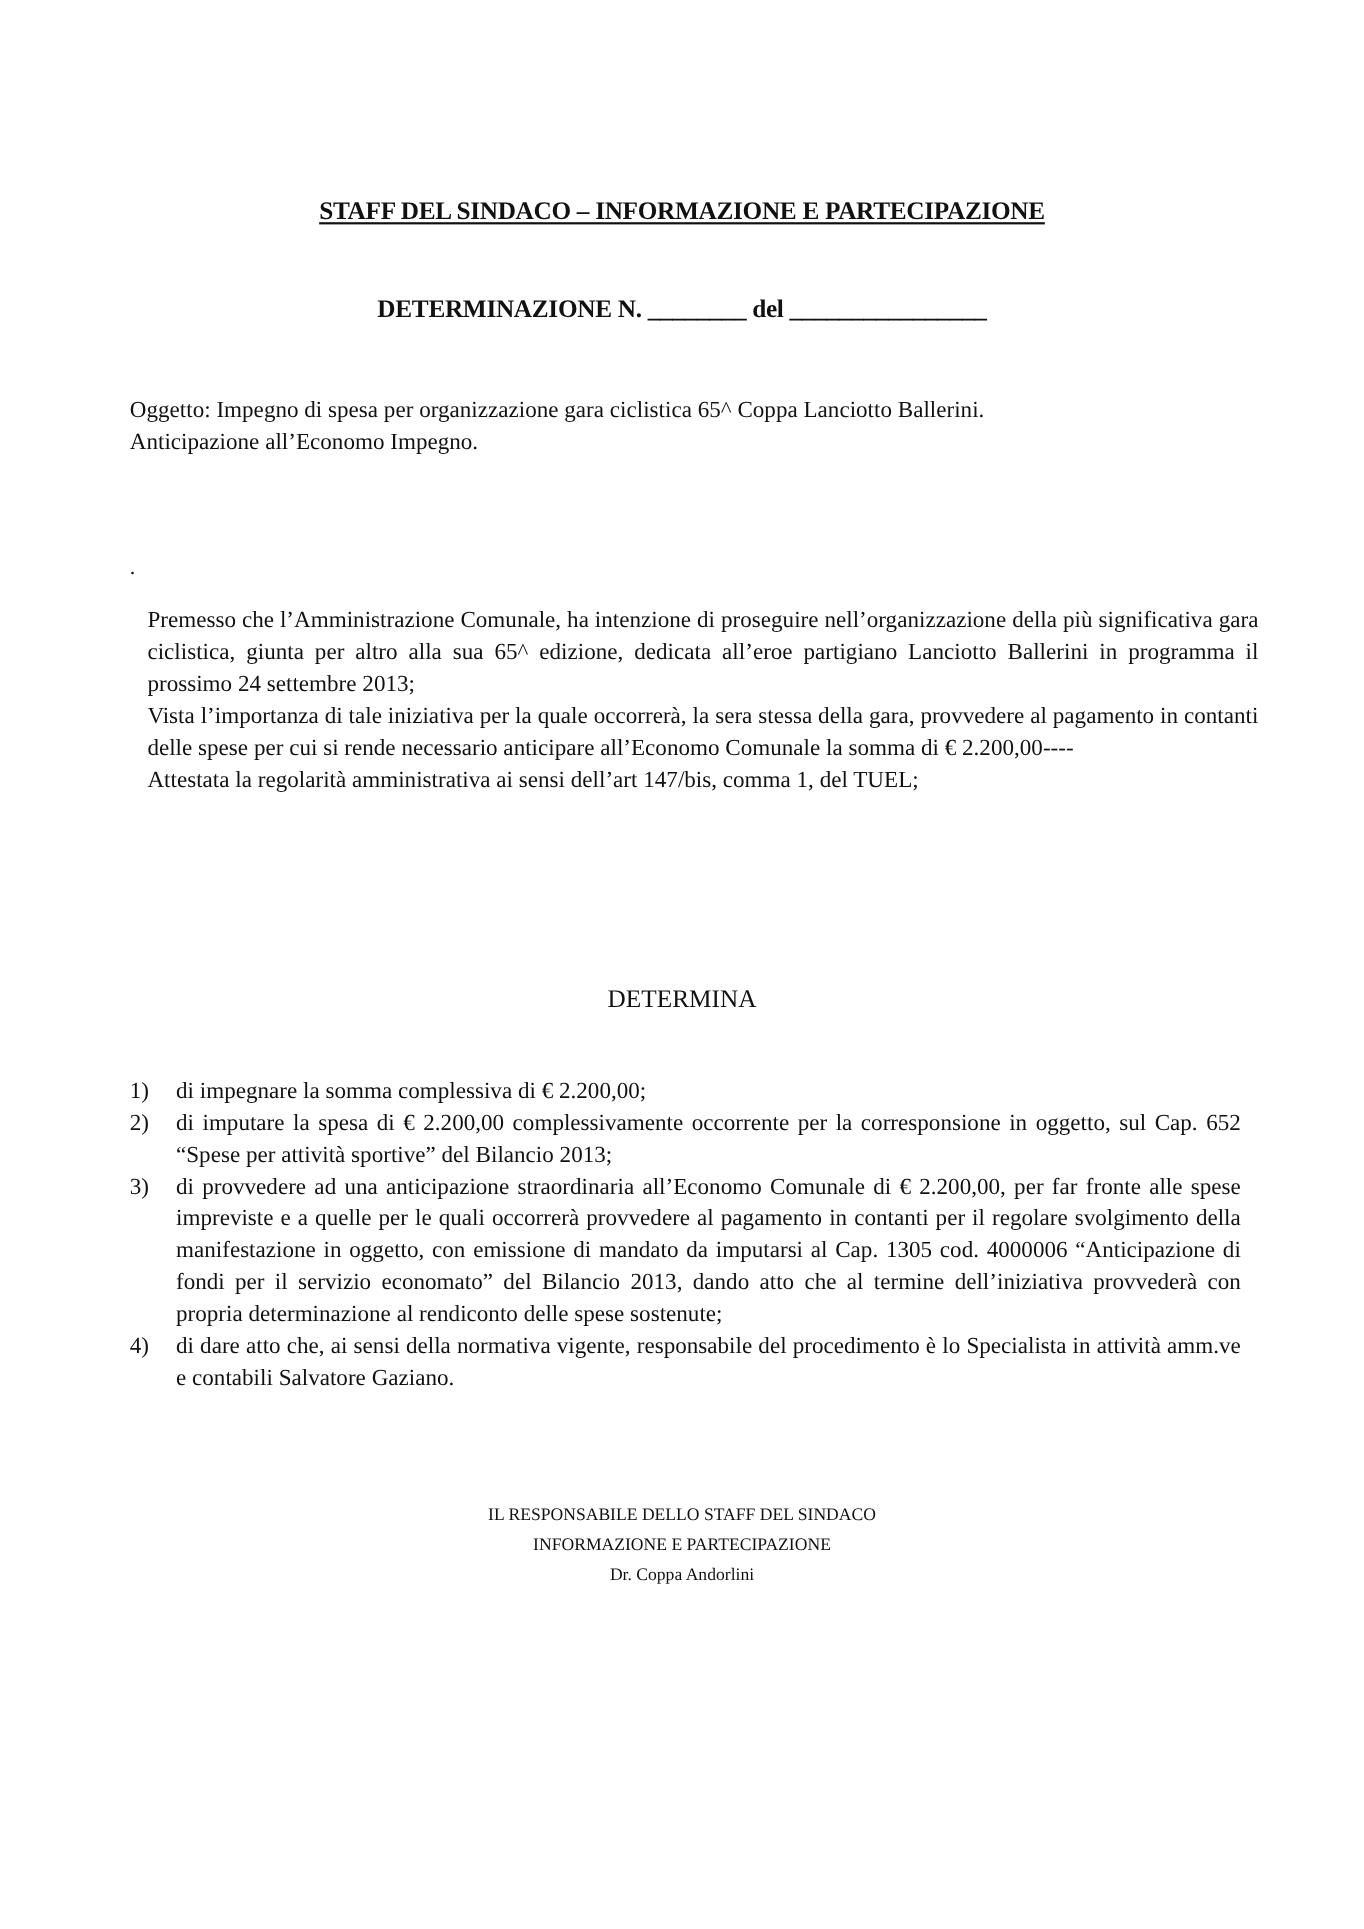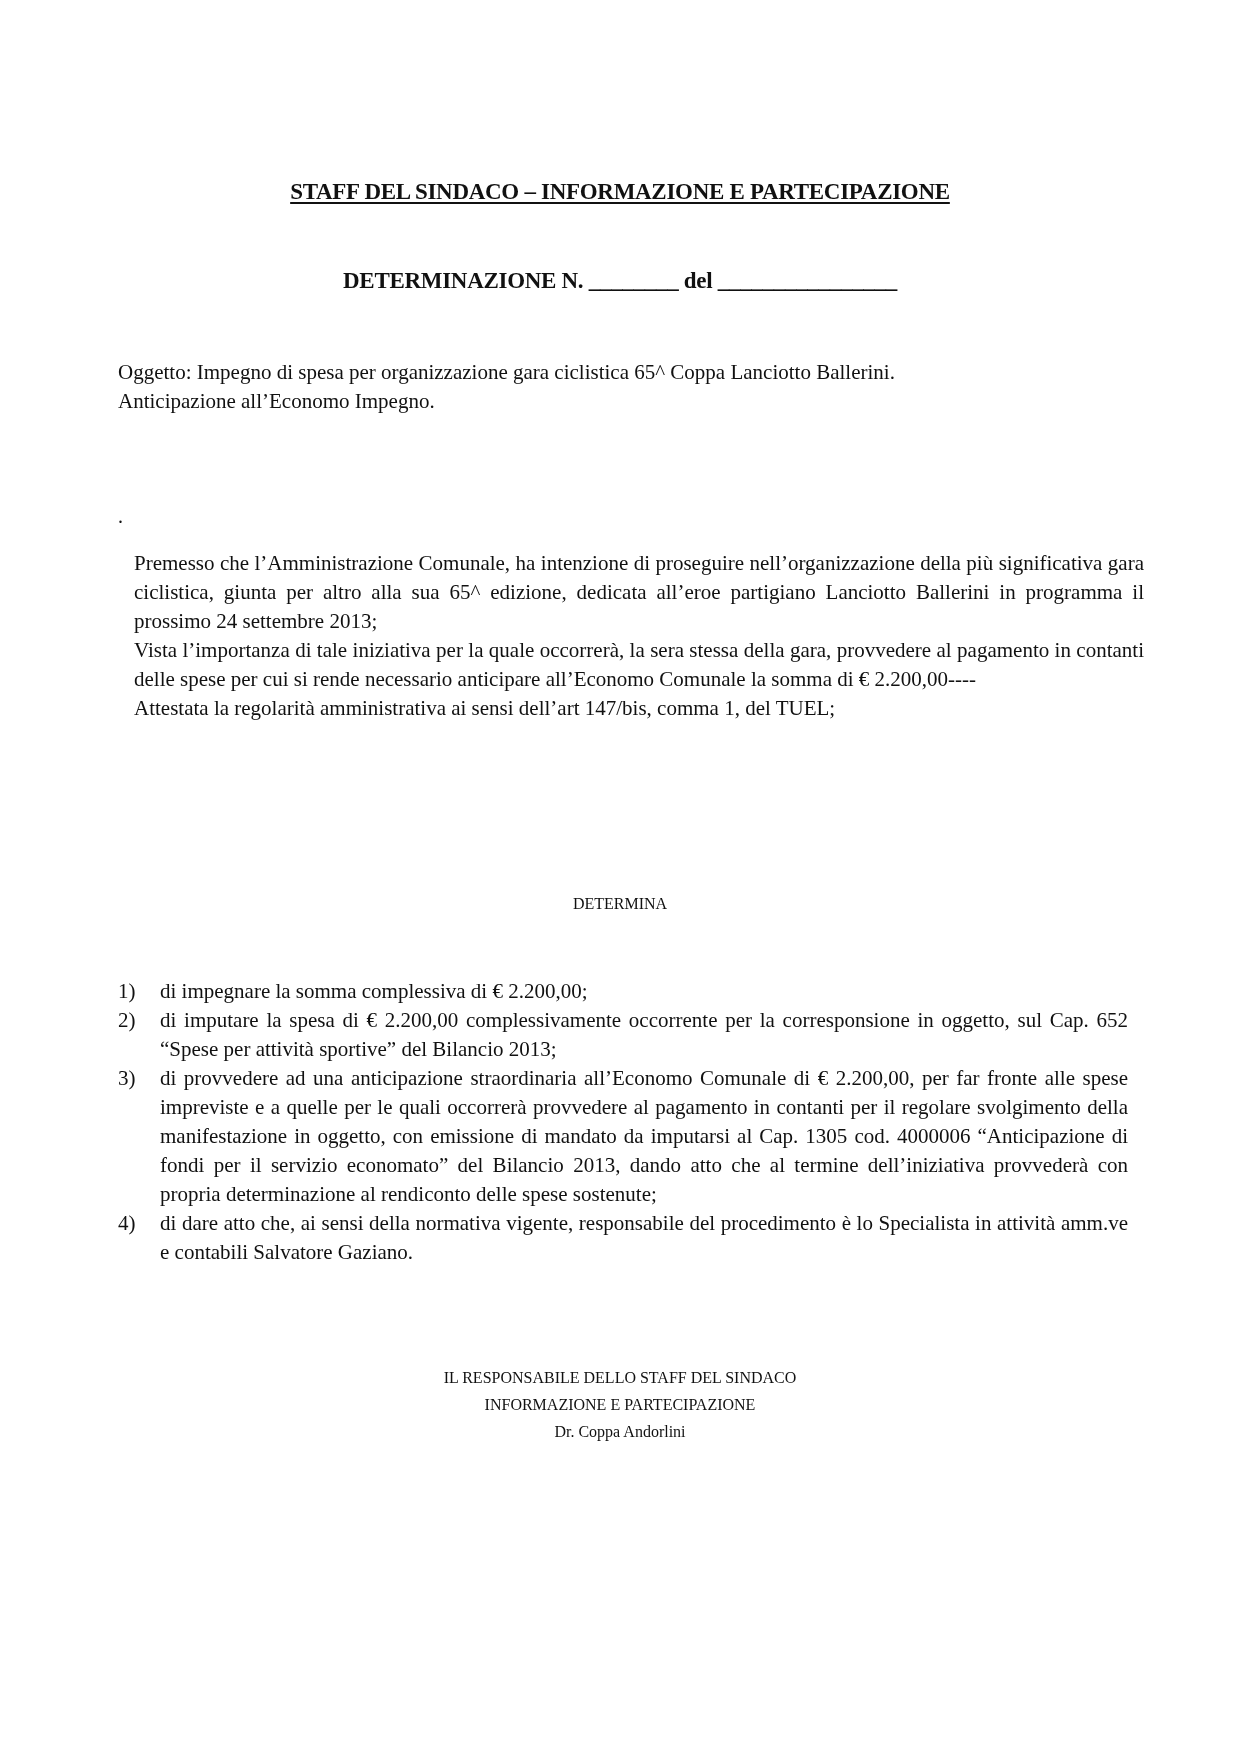--- a/index.html
+++ b/index.html
@@ -11,21 +11,21 @@
   .hdr { font-weight: bold; font-size: 23px; letter-spacing: -0.3px; }
   .hdr1 { top: 179px; text-decoration: underline; text-decoration-thickness: 2px; text-underline-offset: 3px; }
   .hdr2 { top: 268px; }
   .hdr3 { top: 462px; }
   .body-text { font-size: 21px; line-height: 29px; }
   .para { left: 118px; width: 1010px; }
   .just { text-align: justify; text-align-last: left; margin-left: 16px; }
   .oggetto { top: 358px; }
   .dot { left: 118px; top: 505px; font-size: 20px; }
   .premessa { top: 549px; }
-  .determina { top: 895px; font-size: 16px; }
+  .determina { top: 895px; font-size: 23px; }
   .list { left: 118px; top: 977px; width: 1010px; margin: 0; padding: 0; list-style: none; }
   .list li { position: relative; padding-left: 42px; text-align: justify; text-align-last: left; }
   .list li .num { position: absolute; left: 0; top: 0; }
   .sign { top: 1364px; font-size: 16px; line-height: 27px; }
 </style>
 </head>
 <body>
 
 <div class="page">
 

